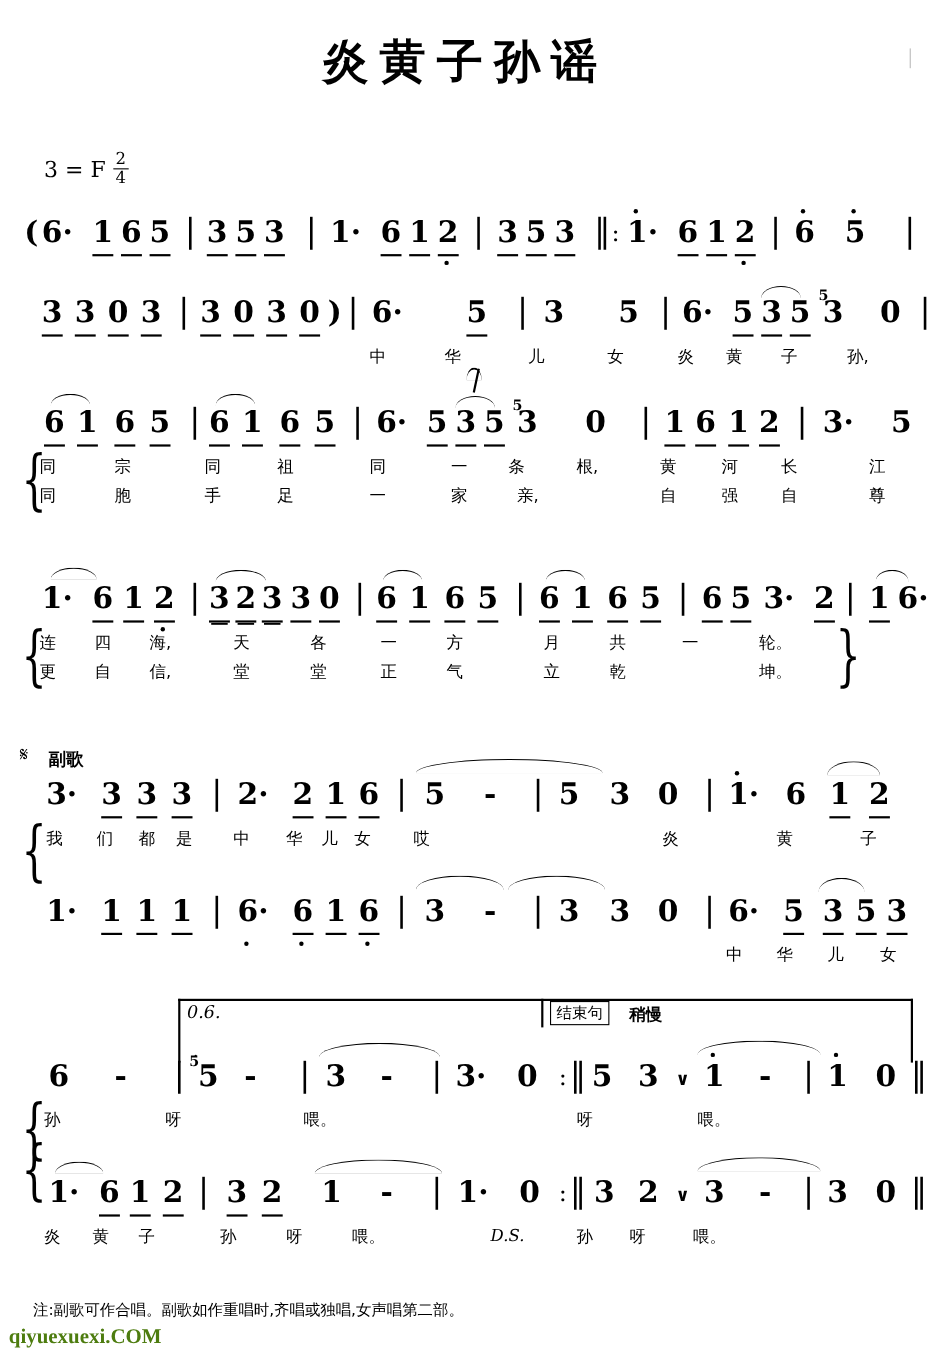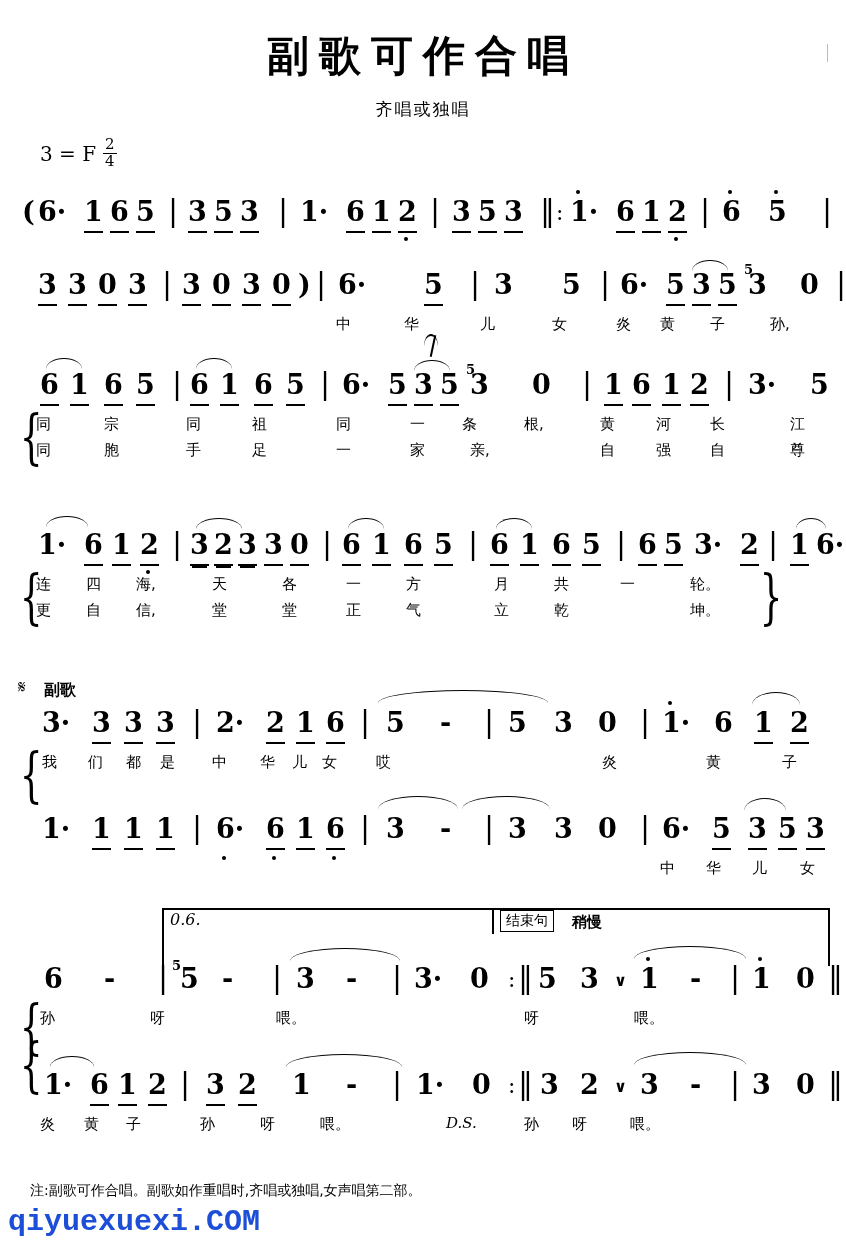--- a/index.html
+++ b/index.html
@@ -201,44 +201,43 @@
     position: absolute;
     left: 30px;
     top: 1182px;
     font-family: "DejaVu Sans", sans-serif;
     font-size: 14px;
   }
   .wm {
     position: absolute;
     left: 8px;
     top: 1205px;
-    font-family: Liberation Mono, monospace;
-    font-size: 30px;
+    font-family: Liberation Serif, serif;
+    font-size: 19px;
     font-weight: bold;
-    color: #1d4ed8;
+    color: #4d7c0f;
     letter-spacing: 0px;
   }
   .corner {
     position: absolute;
     right: 18px;
     top: 44px;
     width: 1px;
     height: 18px;
     background: #bbb;
   }
 </style>
 </head>
 <body>
 
 <div class="page">
 
   <div class="corner"></div>
 
-  <div class="title">副歌可作合唱</div>
-  <div class="subtitle">齐唱或独唱</div>
+  <div class="title">炎黄子孙谣</div>
 
   <div class="keysig">
     <span>3 = F</span>
     <span class="frac">
       <span class="num">2</span>
       <span class="den">4</span>
     </span>
   </div>
 
   <div class="row" style="top:195px;">

